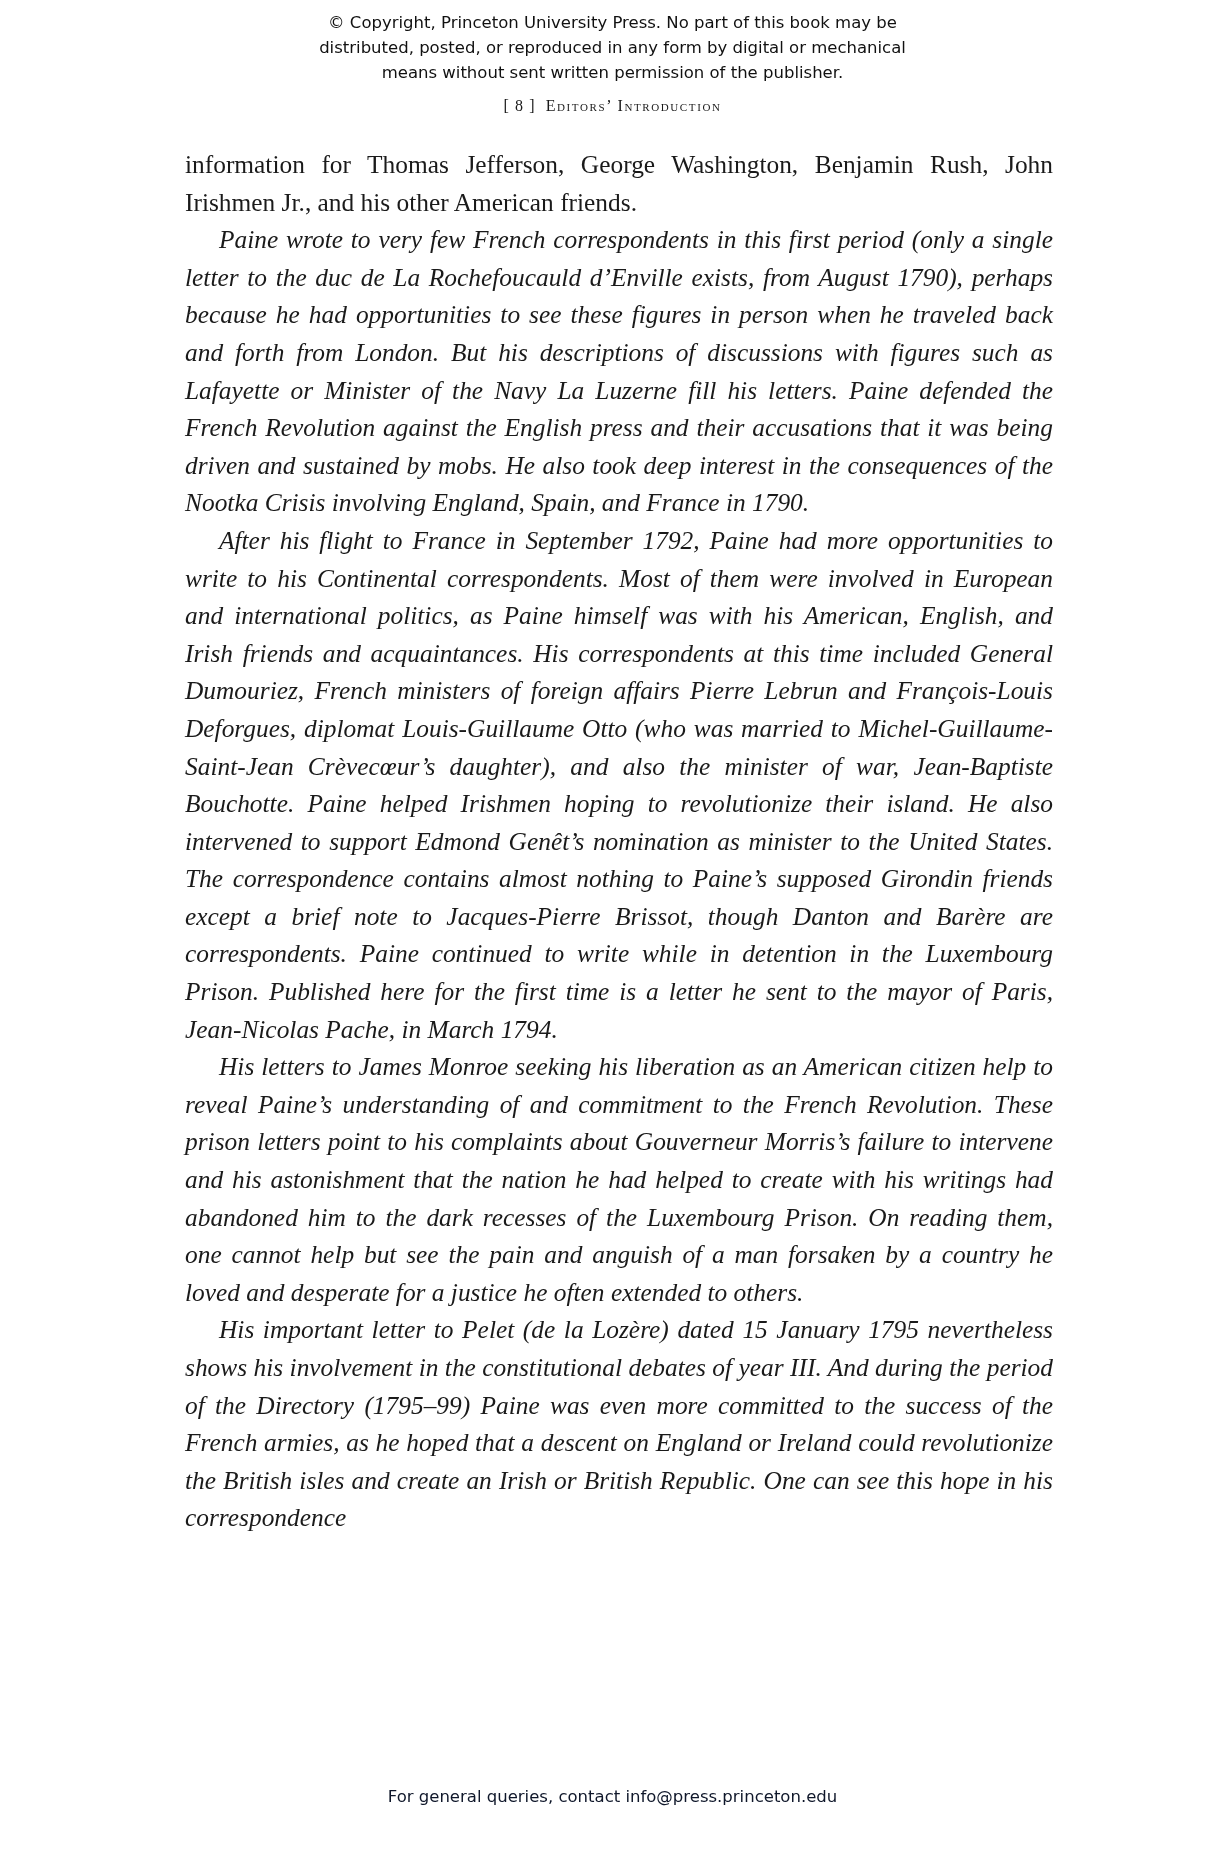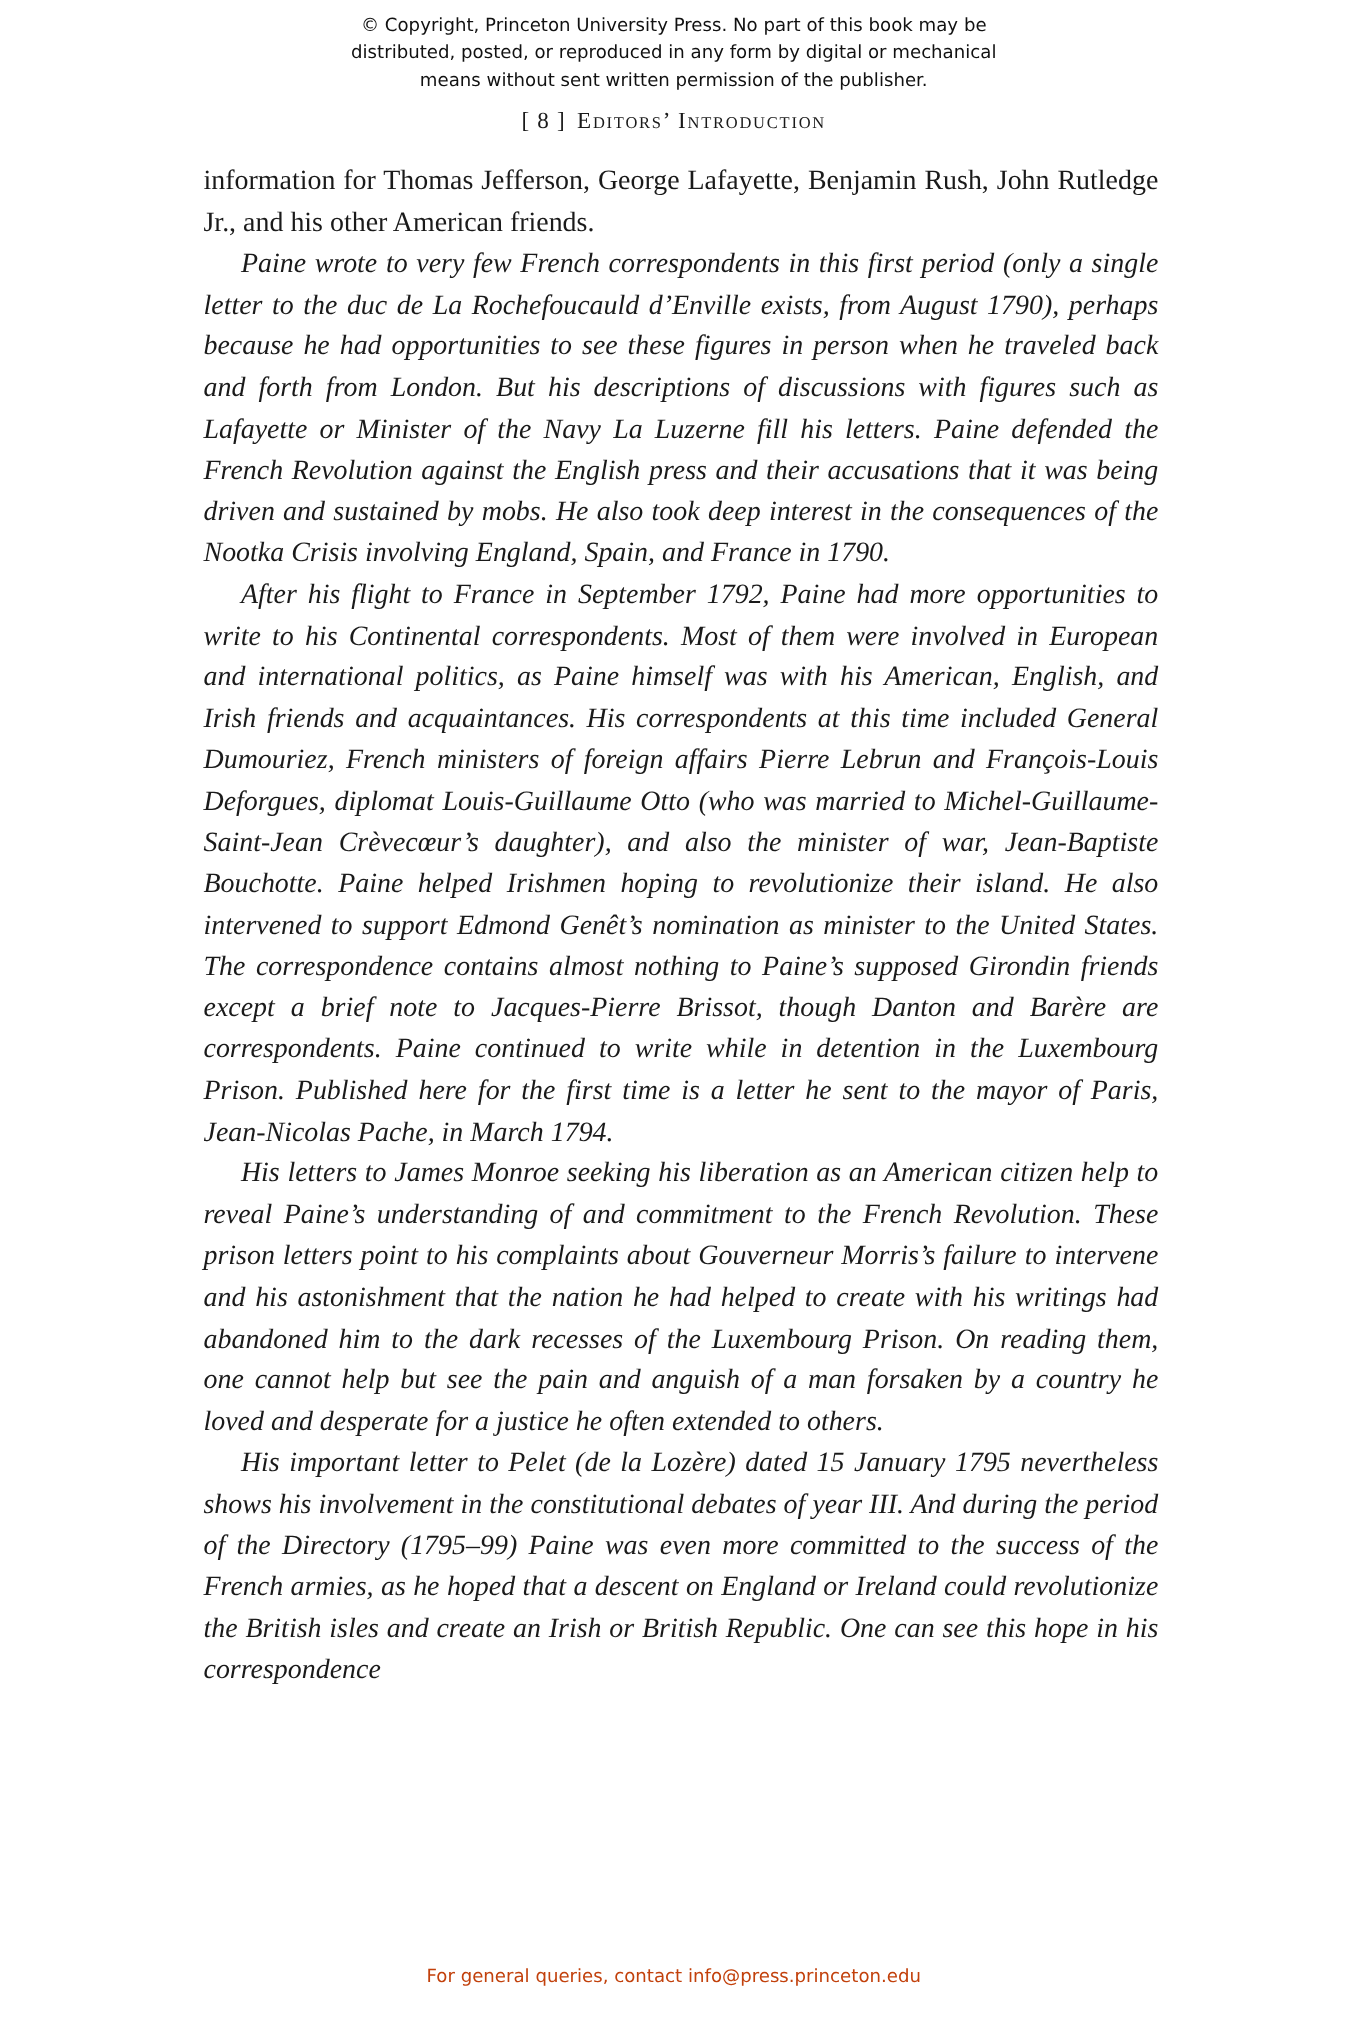--- a/index.html
+++ b/index.html
@@ -34,21 +34,21 @@
   .copyright-notice p {
     margin: 0;
   }
   .running-head {
     position: absolute;
     top: 97px;
     left: 0;
     right: 0;
     text-align: center;
     font-family: "Liberation Serif", serif;
-    font-size: 21px;
+    font-size: 16px;
     letter-spacing: 1.1px;
     color: #1a1a1a;
   }
   .running-head .folio {
     margin-right: 10px;
   }
   .running-head .rh-title {
     font-variant: small-caps;
     letter-spacing: 1.6px;
   }
@@ -71,40 +71,40 @@
     font-style: italic;
   }
   .footer-note {
     position: absolute;
     bottom: 44px;
     left: 0;
     right: 0;
     text-align: center;
     font-family: "DejaVu Sans", sans-serif;
     font-size: 16.5px;
-    color: #c2410c;
+    color: #0f172a;
   }
 </style>
 </head>
 <body>
 
 <div class="page">
 
   <div class="copyright-notice">
     <p>© Copyright, Princeton University Press. No part of this book may be</p>
     <p>distributed, posted, or reproduced in any form by digital or mechanical</p>
     <p>means without sent written permission of the publisher.</p>
   </div>
 
   <div class="running-head">
     <span class="folio">[ 8 ]</span><span class="rh-title">Editors’ Introduction</span>
   </div>
 
   <div class="body-text">
-    <p>information for Thomas Jefferson, George Lafayette, Benjamin Rush, John Rutledge Jr., and his other American friends.</p>
+    <p>information for Thomas Jefferson, George Washington, Benjamin Rush, John Irishmen Jr., and his other American friends.</p>
     <p class="indent">Paine wrote to very few French correspondents in this first period (only a single letter to the duc de La Rochefoucauld d’Enville exists, from August 1790), perhaps because he had opportunities to see these figures in person when he traveled back and forth from London. But his descriptions of discussions with figures such as Lafayette or Minister of the Navy La Luzerne fill his letters. Paine defended the French Revolution against the English press and their accusations that it was being driven and sustained by mobs. He also took deep interest in the consequences of the Nootka Crisis involving England, Spain, and France in 1790.</p>
     <p class="indent">After his flight to France in September 1792, Paine had more opportunities to write to his Continental correspondents. Most of them were involved in European and international politics, as Paine himself was with his American, English, and Irish friends and acquaintances. His correspondents at this time included General Dumouriez, French ministers of foreign affairs Pierre Lebrun and François-Louis Deforgues, diplomat Louis-Guillaume Otto (who was married to Michel-Guillaume-Saint-Jean Crèvecœur’s daughter), and also the minister of war, Jean-Baptiste Bouchotte. Paine helped Irishmen hoping to revolutionize their island. He also intervened to support Edmond Genêt’s nomination as minister to the United States. The correspondence contains almost nothing to Paine’s supposed Girondin friends except a brief note to Jacques-Pierre Brissot, though Danton and Barère are correspondents. Paine continued to write while in detention in the Luxembourg Prison. Published here for the first time is a letter he sent to the mayor of Paris, Jean-Nicolas Pache, in March 1794.</p>
     <p class="indent">His letters to James Monroe seeking his liberation as an American citizen help to reveal Paine’s understanding of and commitment to the French Revolution. These prison letters point to his complaints about Gouverneur Morris’s failure to intervene and his astonishment that the nation he had helped to create with his writings had abandoned him to the dark recesses of the Luxembourg Prison. On reading them, one cannot help but see the pain and anguish of a man forsaken by a country he loved and desperate for a justice he often extended to others.</p>
     <p class="indent">His important letter to Pelet (de la Lozère) dated 15 January 1795 nevertheless shows his involvement in the constitutional debates of year III. And during the period of the Directory (1795–99) Paine was even more committed to the success of the French armies, as he hoped that a descent on England or Ireland could revolutionize the British isles and create an Irish or British Republic. One can see this hope in his correspondence</p>
   </div>
 
   <div class="footer-note">For general queries, contact info@press.princeton.edu</div>
 
 </div>
 

